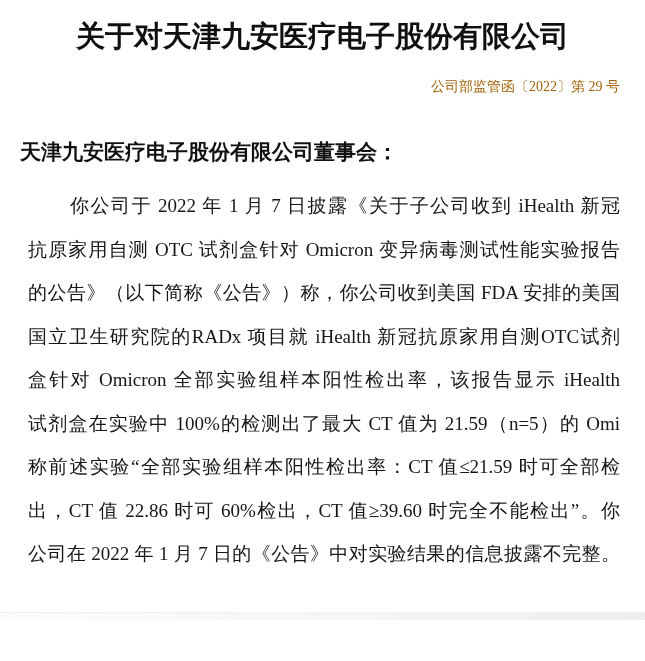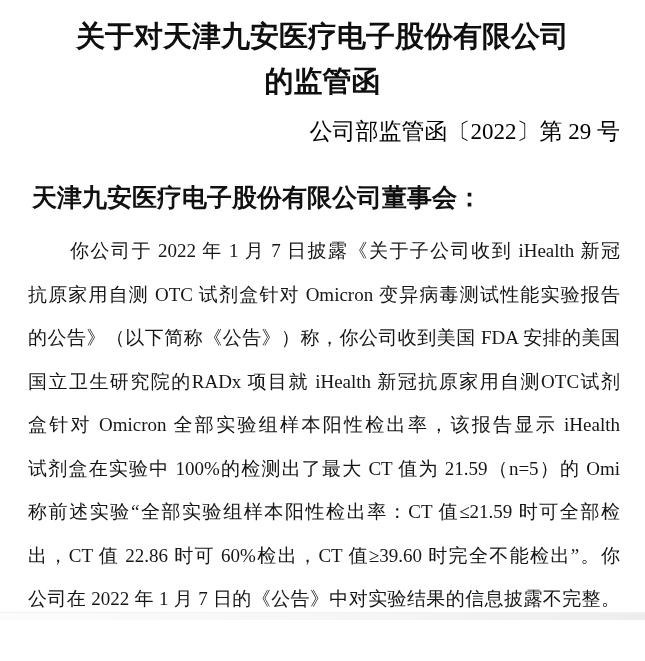--- a/index.html
+++ b/index.html
@@ -26,28 +26,28 @@
     font-size: 29px;
     font-weight: 700;
     line-height: 45px;
     text-align: center;
     color: #0f0f0f;
   }
   .doc-number {
     margin-top: 13px;
     padding-right: 25px;
     text-align: right;
-    font-size: 23px;
+    font-size: 14px;
     line-height: 30px;
-    color: #000000;
+    color: #a16207;
   }
   .recipient {
     margin-top: 37px;
-    padding-left: 32px;
-    font-size: 25px;
+    padding-left: 20px;
+    font-size: 21px;
     font-weight: 700;
     line-height: 27px;
     color: #111111;
   }
   .body-text {
     margin-top: 18px;
     padding-left: 28px;
     padding-right: 25px;
     font-size: 19px;
     color: #161616;
@@ -72,21 +72,20 @@
     background: linear-gradient(to right, #fcfcfc 0%, #f5f5f6 60%, #ededef 100%);
   }
 </style>
 </head>
 <body>
 
 <div class="page">
 
   <h1 class="title">
     <div>关于对天津九安医疗电子股份有限公司</div>
-    <div>的监管函</div>
   </h1>
 
   <div class="doc-number">公司部监管函〔2022〕第 29 号</div>
 
   <div class="recipient">天津九安医疗电子股份有限公司董事会：</div>
 
   <div class="body-text">
     <div class="line indent">你公司于 2022 年 1 月 7 日披露《关于子公司收到 iHealth 新冠</div>
     <div class="line">抗原家用自测 OTC 试剂盒针对 Omicron 变异病毒测试性能实验报告</div>
     <div class="line">的公告》（以下简称《公告》）称，你公司收到美国 FDA 安排的美国</div>

